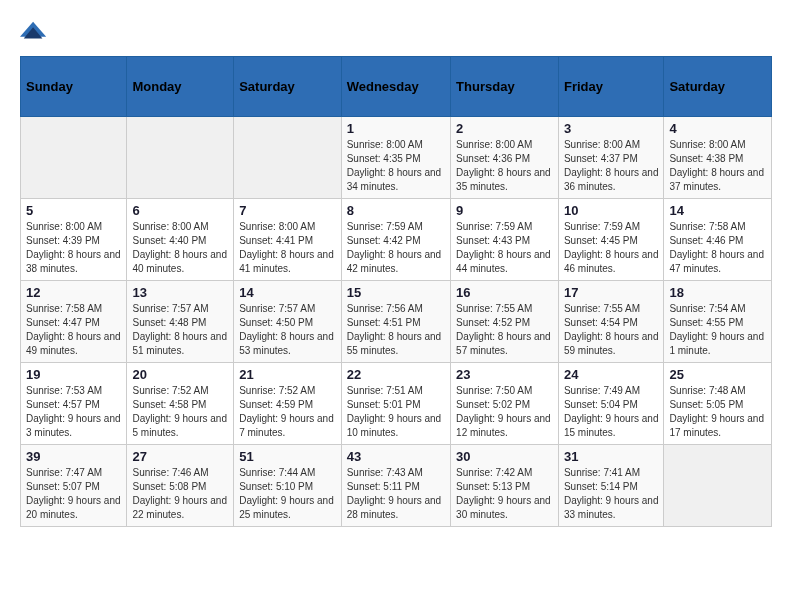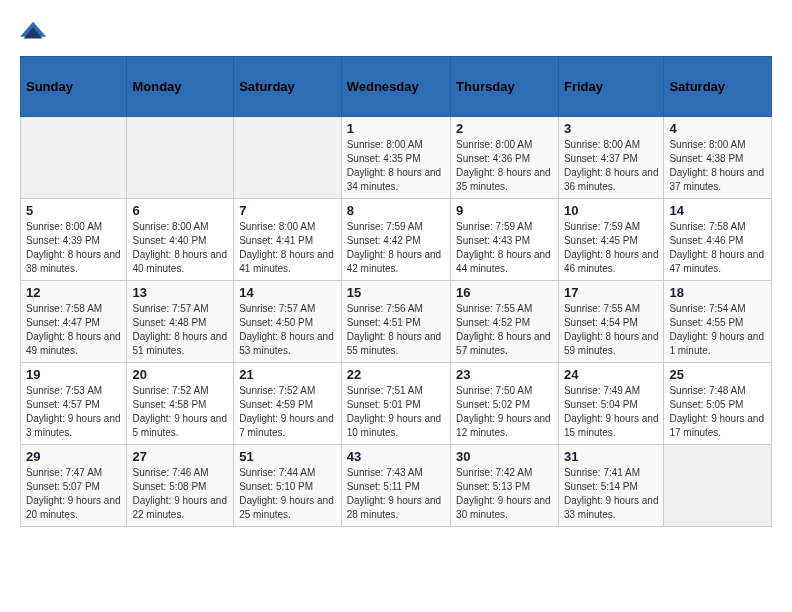--- a/index.html
+++ b/index.html
@@ -242,21 +242,21 @@
             <span class="day-number">24</span>
             <div class="day-info">Sunrise: 7:49 AM<br>Sunset: 5:04 PM<br>Daylight: 9 hours and 15 minutes.</div>
           </td>
           <td>
             <span class="day-number">25</span>
             <div class="day-info">Sunrise: 7:48 AM<br>Sunset: 5:05 PM<br>Daylight: 9 hours and 17 minutes.</div>
           </td>
         </tr>
         <tr>
           <td>
-            <span class="day-number">29</span>
+            <span class="day-number">39</span>
             <div class="day-info">Sunrise: 7:47 AM<br>Sunset: 5:07 PM<br>Daylight: 9 hours and 20 minutes.</div>
           </td>
           <td>
             <span class="day-number">27</span>
             <div class="day-info">Sunrise: 7:46 AM<br>Sunset: 5:08 PM<br>Daylight: 9 hours and 22 minutes.</div>
           </td>
           <td>
             <span class="day-number">51</span>
             <div class="day-info">Sunrise: 7:44 AM<br>Sunset: 5:10 PM<br>Daylight: 9 hours and 25 minutes.</div>
           </td>

